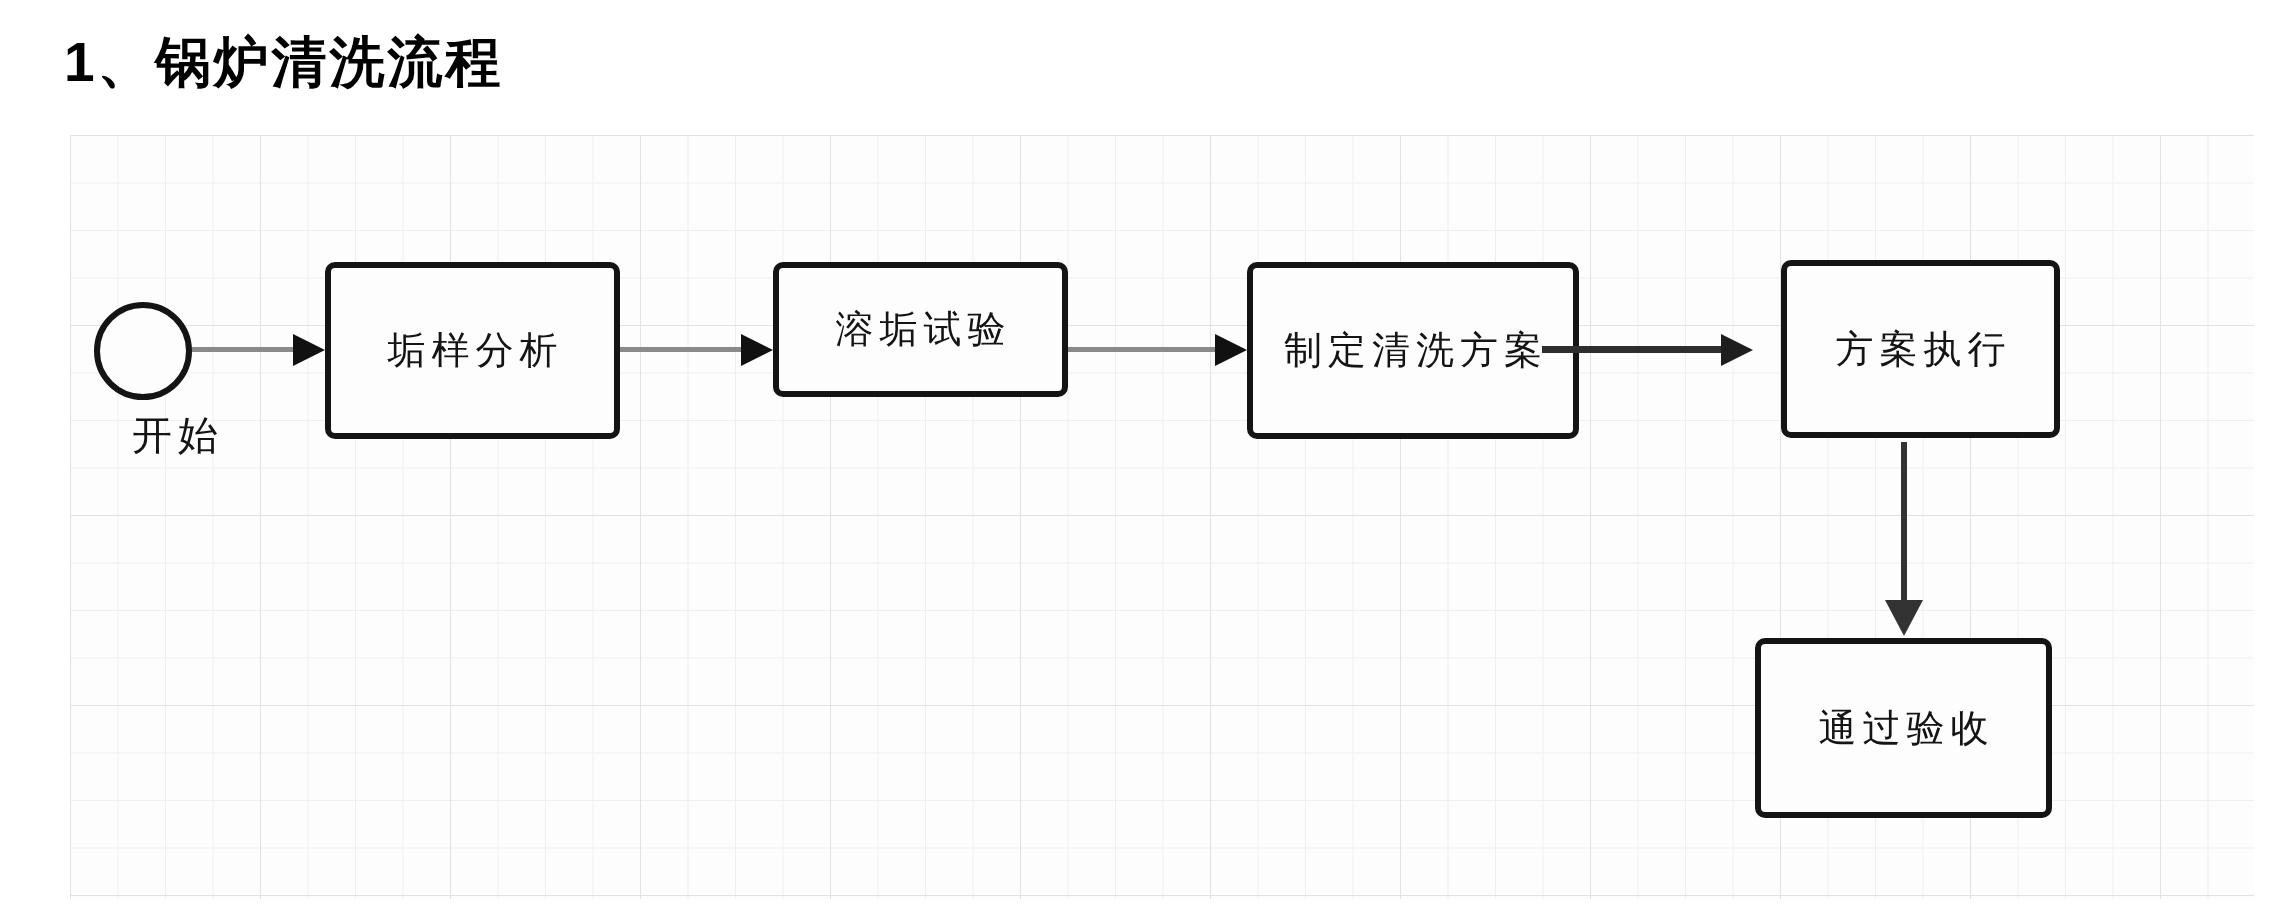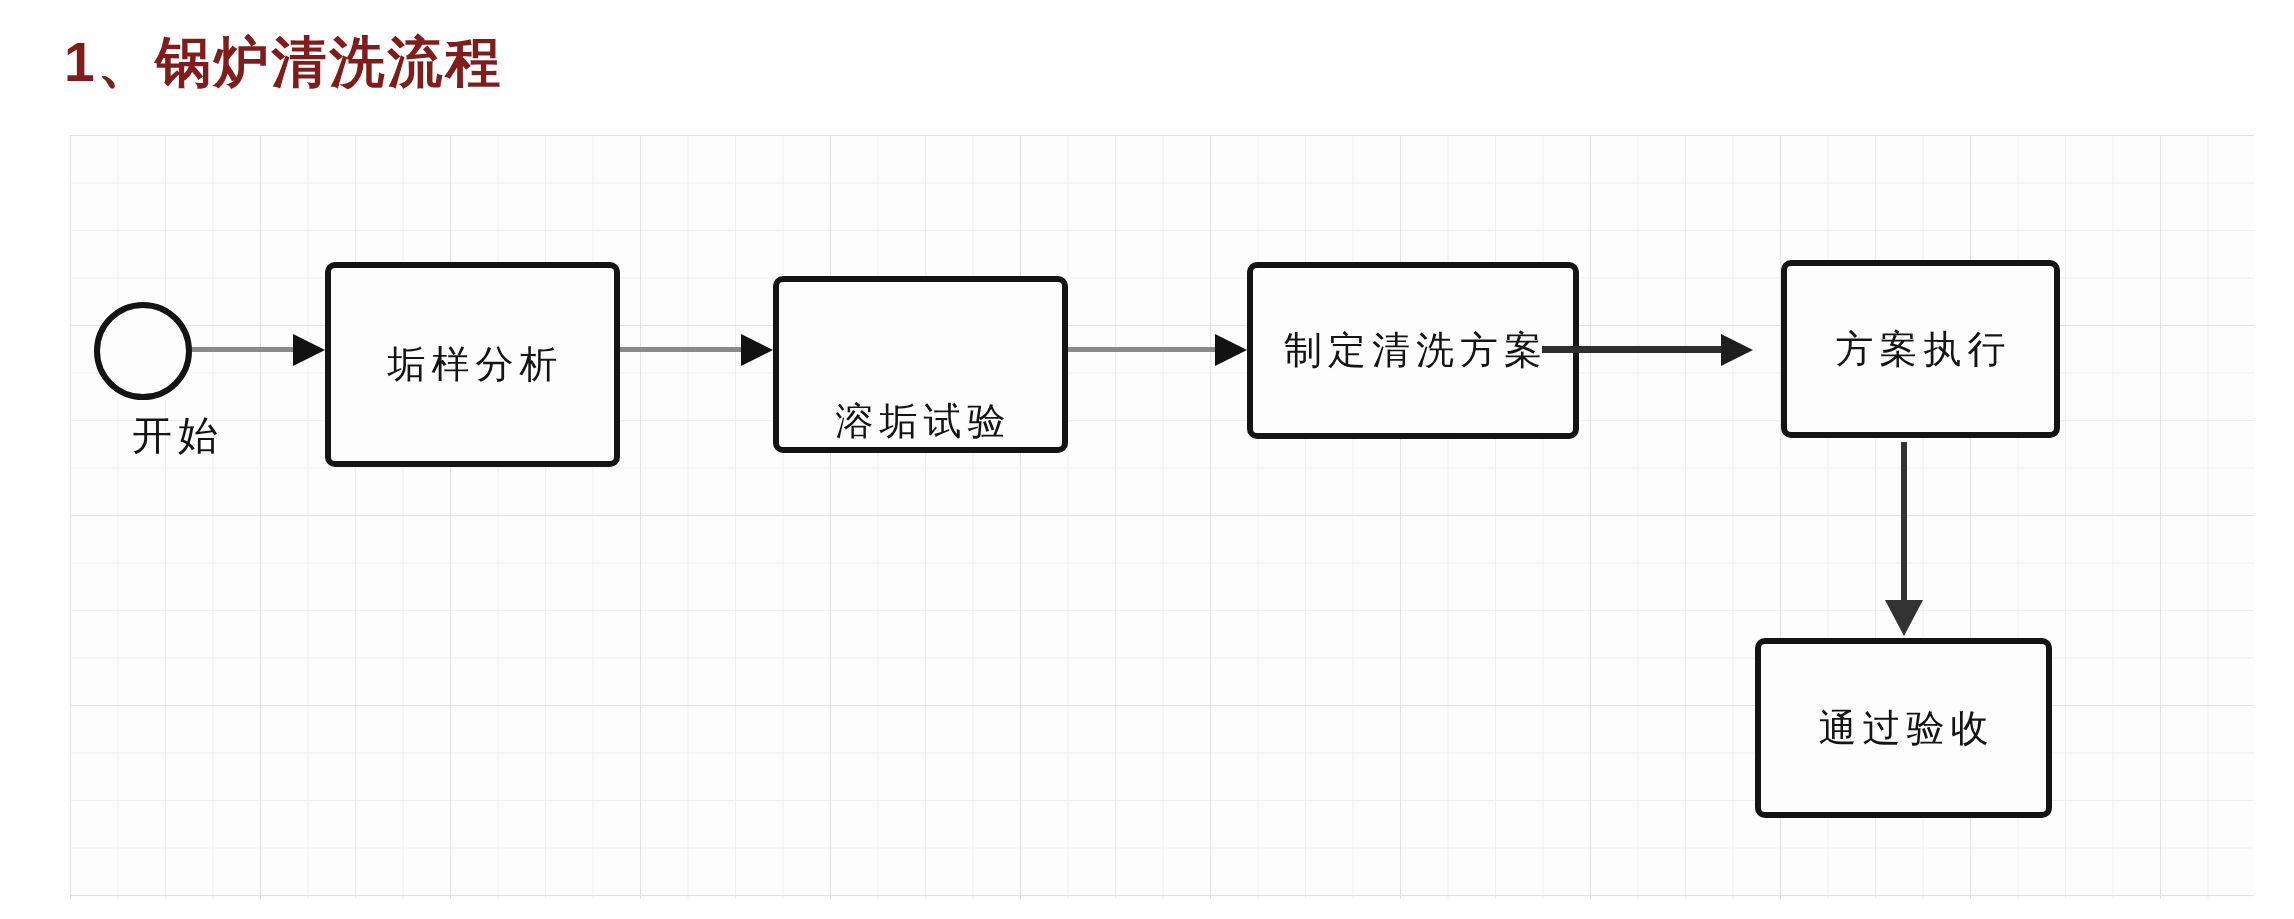--- a/index.html
+++ b/index.html
@@ -16,21 +16,21 @@
     overflow: hidden;
   }
   
   .title {
     position: absolute;
     left: 64px;
     top: 26px;
     margin: 0;
     font-size: 55px;
     font-weight: 800;
-    color: #7f1d1d;
+    color: #000000;
     letter-spacing: 3px;
     white-space: nowrap;
   }
   
   .grid-panel {
     position: absolute;
     left: 70px;
     top: 135px;
     width: 2184px;
     height: 764px;
@@ -74,22 +74,22 @@
     display: flex;
     align-items: center;
     justify-content: center;
     font-size: 38px;
     font-weight: 500;
     color: #141414;
     letter-spacing: 6px;
     text-indent: 6px;
     white-space: nowrap;
   }
-  .node-1 { left: 325px;  top: 262px; width: 295px; height: 205px; }
-  .node-2 { left: 773px;  top: 276px; width: 295px; height: 177px; align-items: flex-end; }
+  .node-1 { left: 325px;  top: 262px; width: 295px; height: 177px; }
+  .node-2 { left: 773px;  top: 262px; width: 295px; height: 135px; }
   .node-3 { left: 1247px; top: 262px; width: 332px; height: 177px; }
   .node-4 { left: 1753px; top: 260px; width: 279px; height: 178px; margin-left: 28px; }
   .node-5 { left: 1755px; top: 638px; width: 297px; height: 180px; }
   
   .arrow-h {
     position: absolute;
     top: 334px;
     height: 32px;
   }
   .arrow-h .shaft {

